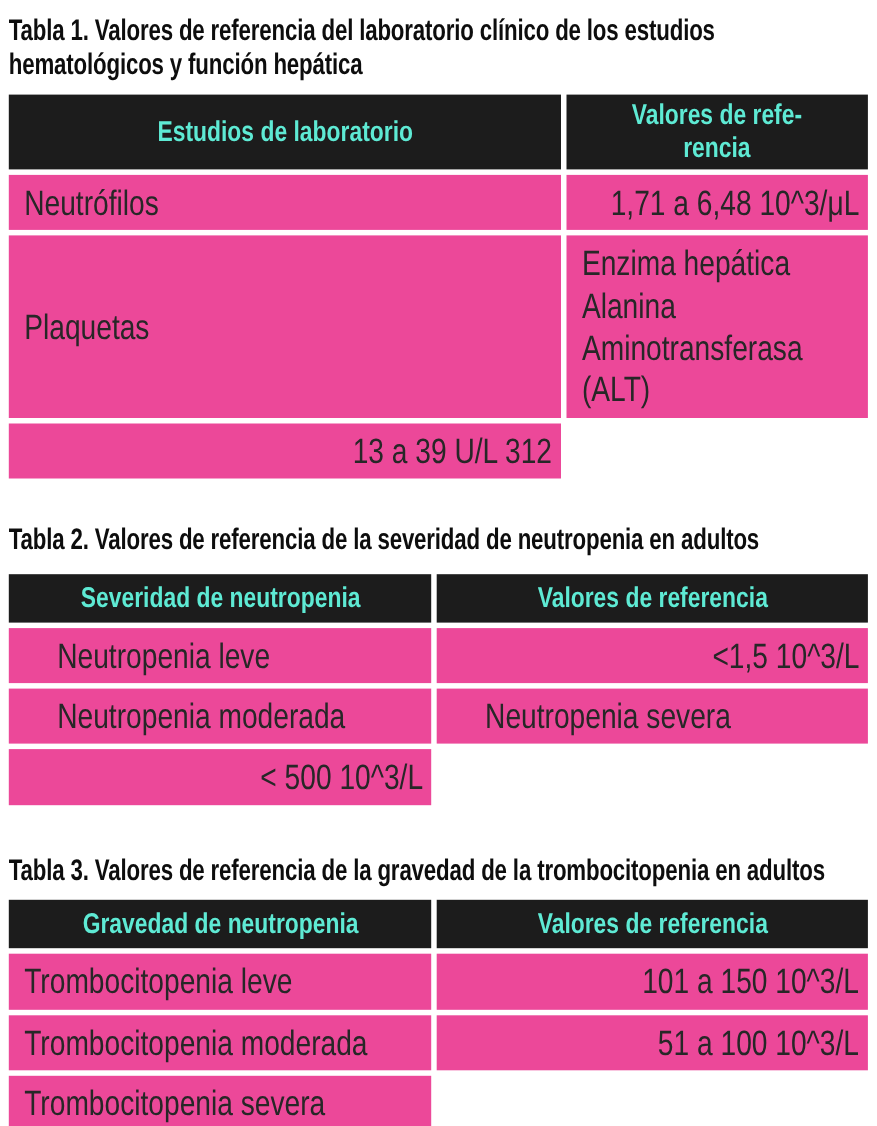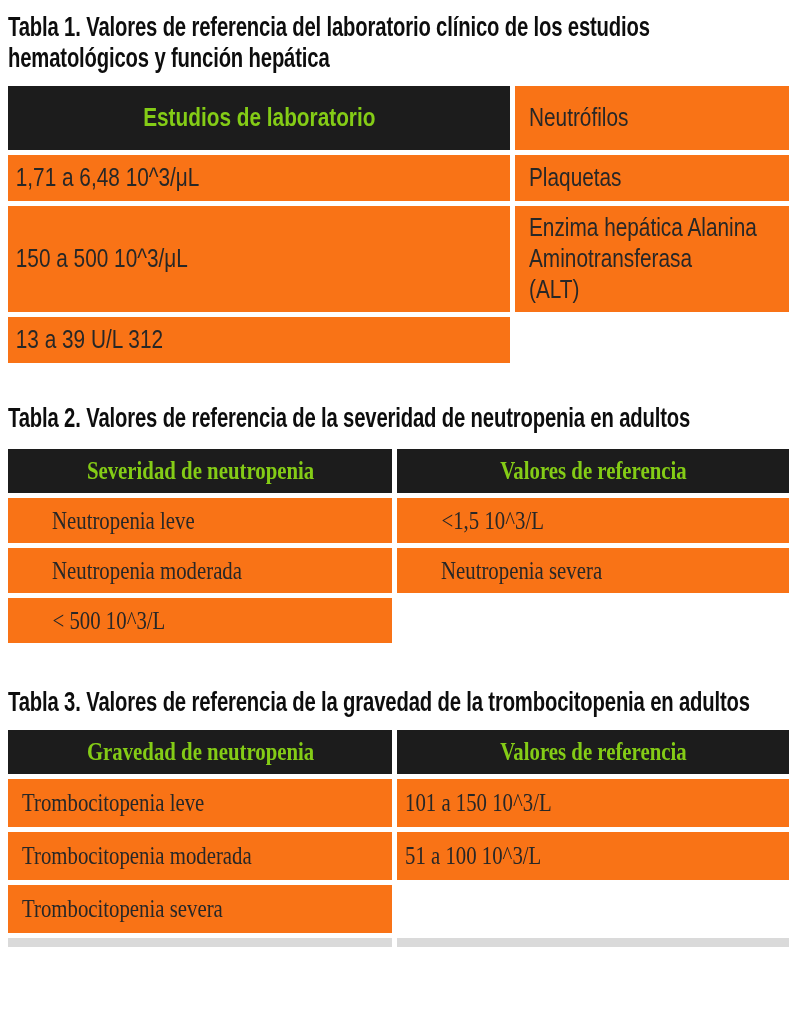--- a/index.html
+++ b/index.html
@@ -21,53 +21,53 @@
     transform-origin: 0 0;
     width: 133.3%;
     margin: 0;
   }
   .title-gap-1 { margin-top: 4px;  margin-bottom: 13px; }
   .title-gap-2 { margin-top: 40px; margin-bottom: 16px; }
   .title-gap-3 { margin-top: 44px; margin-bottom: 12px; }
 
   .grid { display: grid; gap: 5px; }
   .g1 { grid-template-columns: 64.7fr 35.3fr; }
-  .g2 { grid-template-columns: 49.5fr 50.5fr; font-family: Liberation Serif, serif; }
+  .g2 { grid-template-columns: 49.5fr 50.5fr; }
 
   .cell {
     display: flex;
     align-items: center;
     box-sizing: border-box;
     overflow: hidden;
   }
   .head {
     background: #1c1c1c;
-    color: #84cc16;
+    color: #5eead4;
     font-weight: 700;
     font-size: 26px;
     line-height: 1.15;
     justify-content: center;
     text-align: center;
     padding: 4px 6px;
   }
   .g1 .head { min-height: 64px; }
   .g2 .head { min-height: 44px; }
 
   .body-cell {
-    background: #f97316;
+    background: #ec4899;
     color: #272727;
-    font-size: 26px;
+    font-size: 32px;
     line-height: 1.2;
     padding: 6px 14px;
     min-height: 46px;
   }
   .t2 .body-cell { min-height: 45px; padding-left: 44px; }
   .t3 .body-cell { min-height: 48px; }
   .label-cell { justify-content: flex-start; text-align: left; }
-  .value-cell { justify-content: center; text-align: left; padding: 6px 8px; }
+  .value-cell { justify-content: center; text-align: right; padding: 6px 8px; }
 
   .cx {
     white-space: pre-line;
     flex: none;
     width: 125%;
     transform: scaleX(0.8);
   }
   .label-cell .cx { transform-origin: 0 50%; }
   .value-cell .cx, .head .cx { transform-origin: 50% 50%; }
 
@@ -77,32 +77,33 @@
 </head>
 <body>
 
 <div class="doc">
 
   <h2 class="title title-gap-1">Tabla 1. Valores de referencia del laboratorio clínico de los estudios hematológicos y función hepática</h2>
   <div class="grid g1 t1">
     <div class="cell head">
       <span class="cx">Estudios de laboratorio</span>
     </div>
+    <div class="cell head">
+      <span class="cx">Valores de refe-
+rencia</span>
+    </div>
 
     <div class="cell body-cell label-cell">
         <span class="cx">Neutrófilos</span>
       </div>
       <div class="cell body-cell value-cell">
         <span class="cx">1,71 a 6,48 10^3/μL</span>
       </div>
       <div class="cell body-cell label-cell">
         <span class="cx">Plaquetas</span>
-      </div>
-      <div class="cell body-cell value-cell">
-        <span class="cx">150 a 500 10^3/μL</span>
       </div>
       <div class="cell body-cell label-cell">
         <span class="cx">Enzima hepática Alanina Aminotransferasa
 (ALT)</span>
       </div>
       <div class="cell body-cell value-cell">
         <span class="cx">13 a 39 U/L 312</span>
       </div>
   </div>
 

